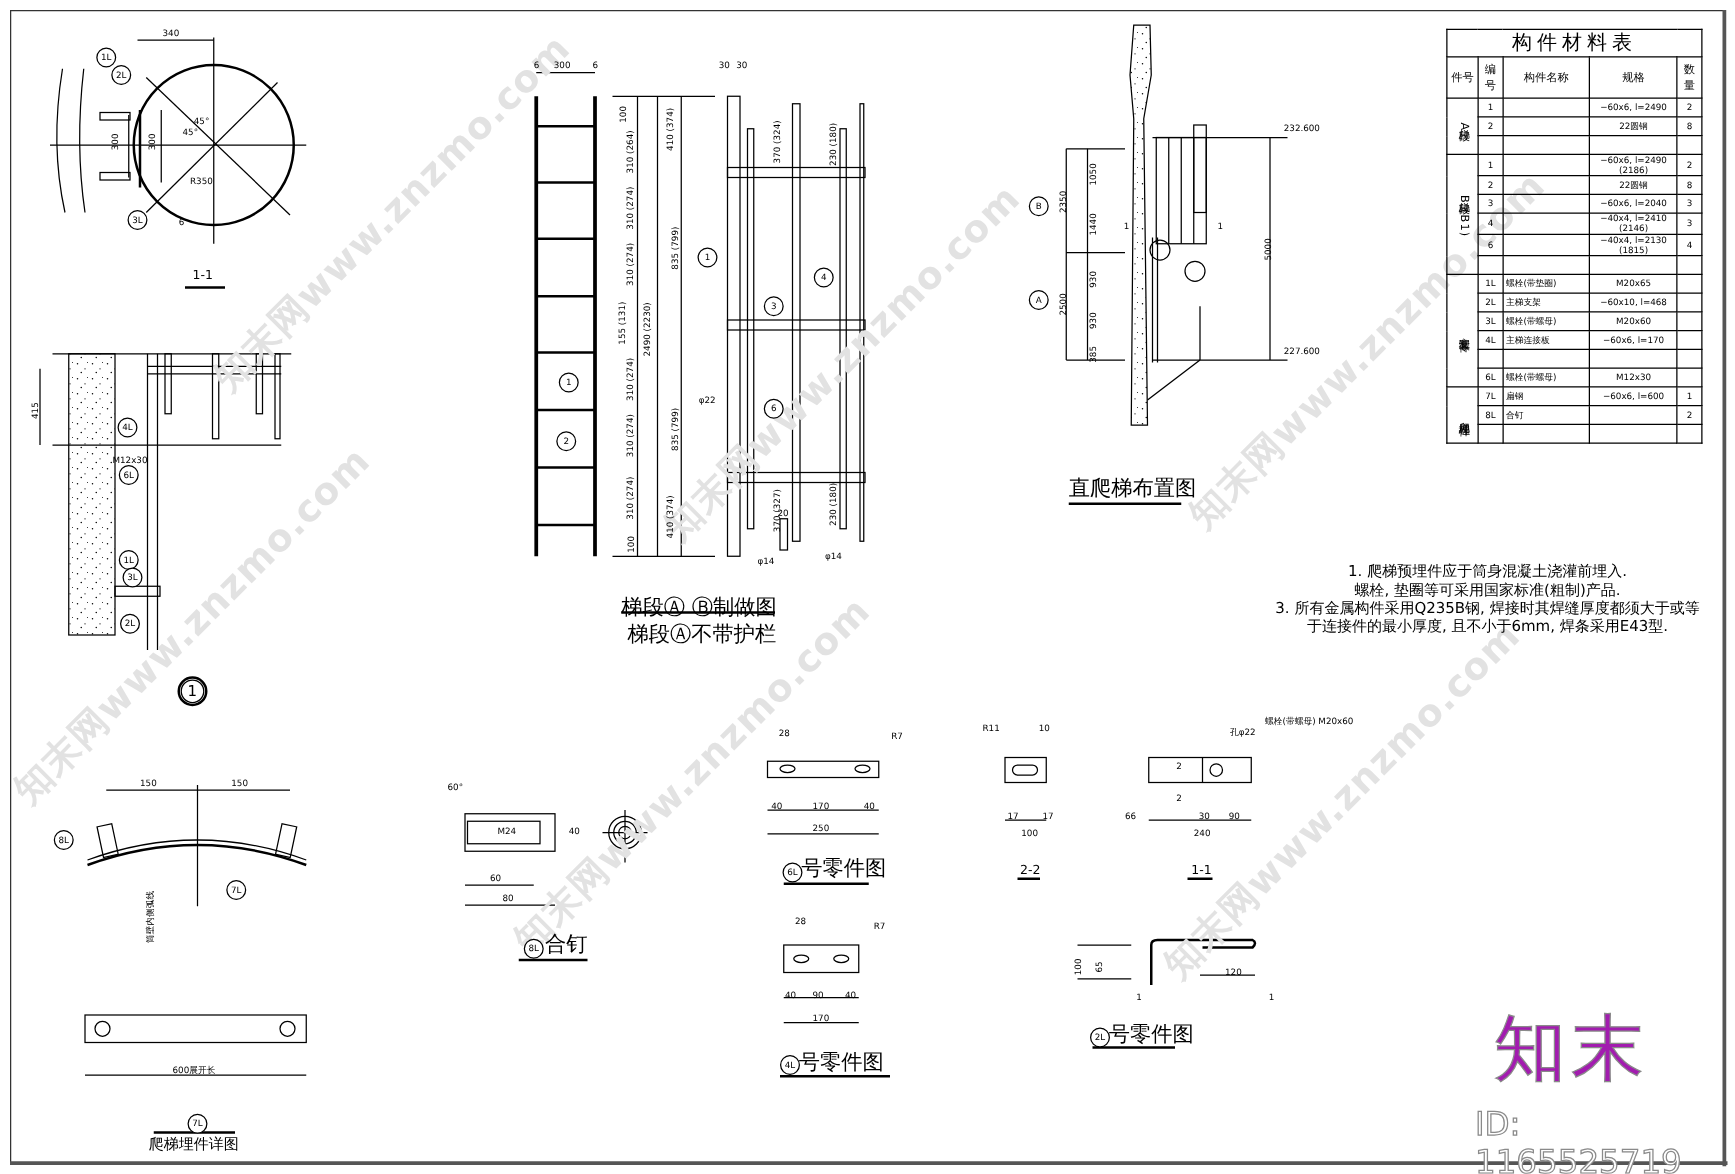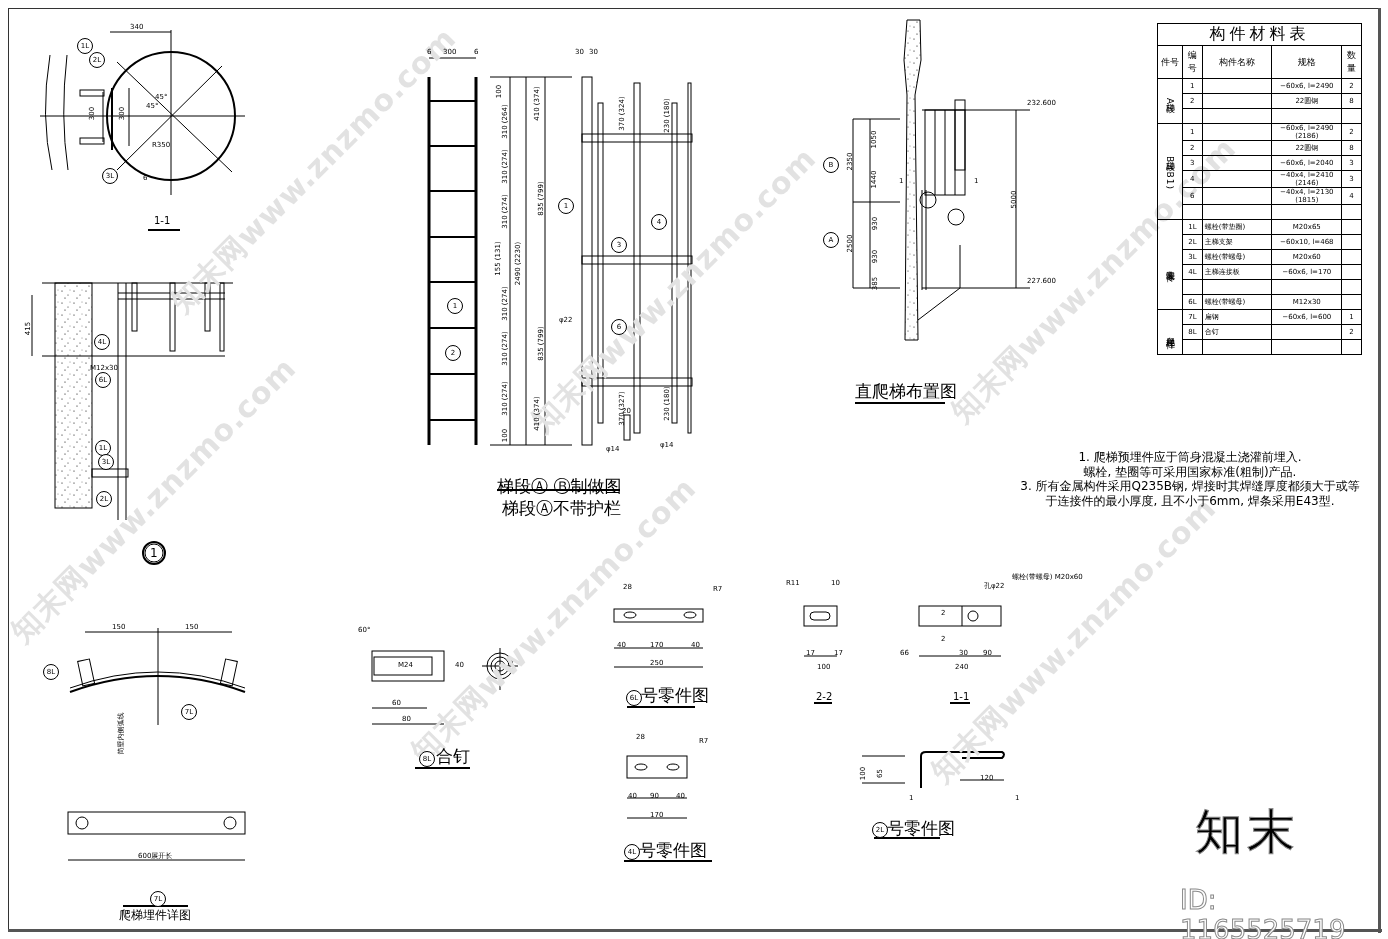--- a/index.html
+++ b/index.html
@@ -13,21 +13,21 @@
   
   .mtable{position:absolute;left:1157px;top:23px;width:205px;border-collapse:collapse;font-size:7px;}
   .mtable td{border:1px solid #000;height:14px;padding:0 2px;text-align:center;}
   .mtable .hd{font-size:16px;height:20px;letter-spacing:4px;}
   .mtable .sub{height:32px;font-size:9px;}
   .mtable .grp{writing-mode:vertical-rl;font-size:9px;letter-spacing:1px;padding:2px 0;}
   .mtable .nm{text-align:left;margin-top:47px;}
   .notes{position:absolute;left:1005px;top:450px;width:370px;font-size:12px;line-height:14.5px;text-align:center;}
   .notes .hdr{text-align:left;padding-left:72px;}
   .wm{position:absolute;color:#e2e2e2;font-size:30px;font-weight:bold;transform:rotate(-45deg);white-space:nowrap;letter-spacing:1px;pointer-events:none;}
-  .brand{position:absolute;left:1195px;top:800px;font-size:48px;color:#000000;-webkit-text-stroke:1px #8a8a8a;letter-spacing:4px;}
+  .brand{position:absolute;left:1195px;top:800px;font-size:58px;color:#a21caf;-webkit-text-stroke:1px #8a8a8a;letter-spacing:4px;}
   .brand-id{position:absolute;left:1180px;top:885px;font-size:26px;color:#fff;-webkit-text-stroke:1px #8a8a8a;}
   .circ{position:absolute;width:14px;height:14px;border:1px solid #000;border-radius:50%;font-size:7px;display:flex;align-items:center;justify-content:center;background:#fff;}
   .dim{font-size:7px;}
 </style>
 </head>
 <body>
 
 <div class="frame"></div>
 <div class="rframe"></div>
 <div class="bframe"></div>

